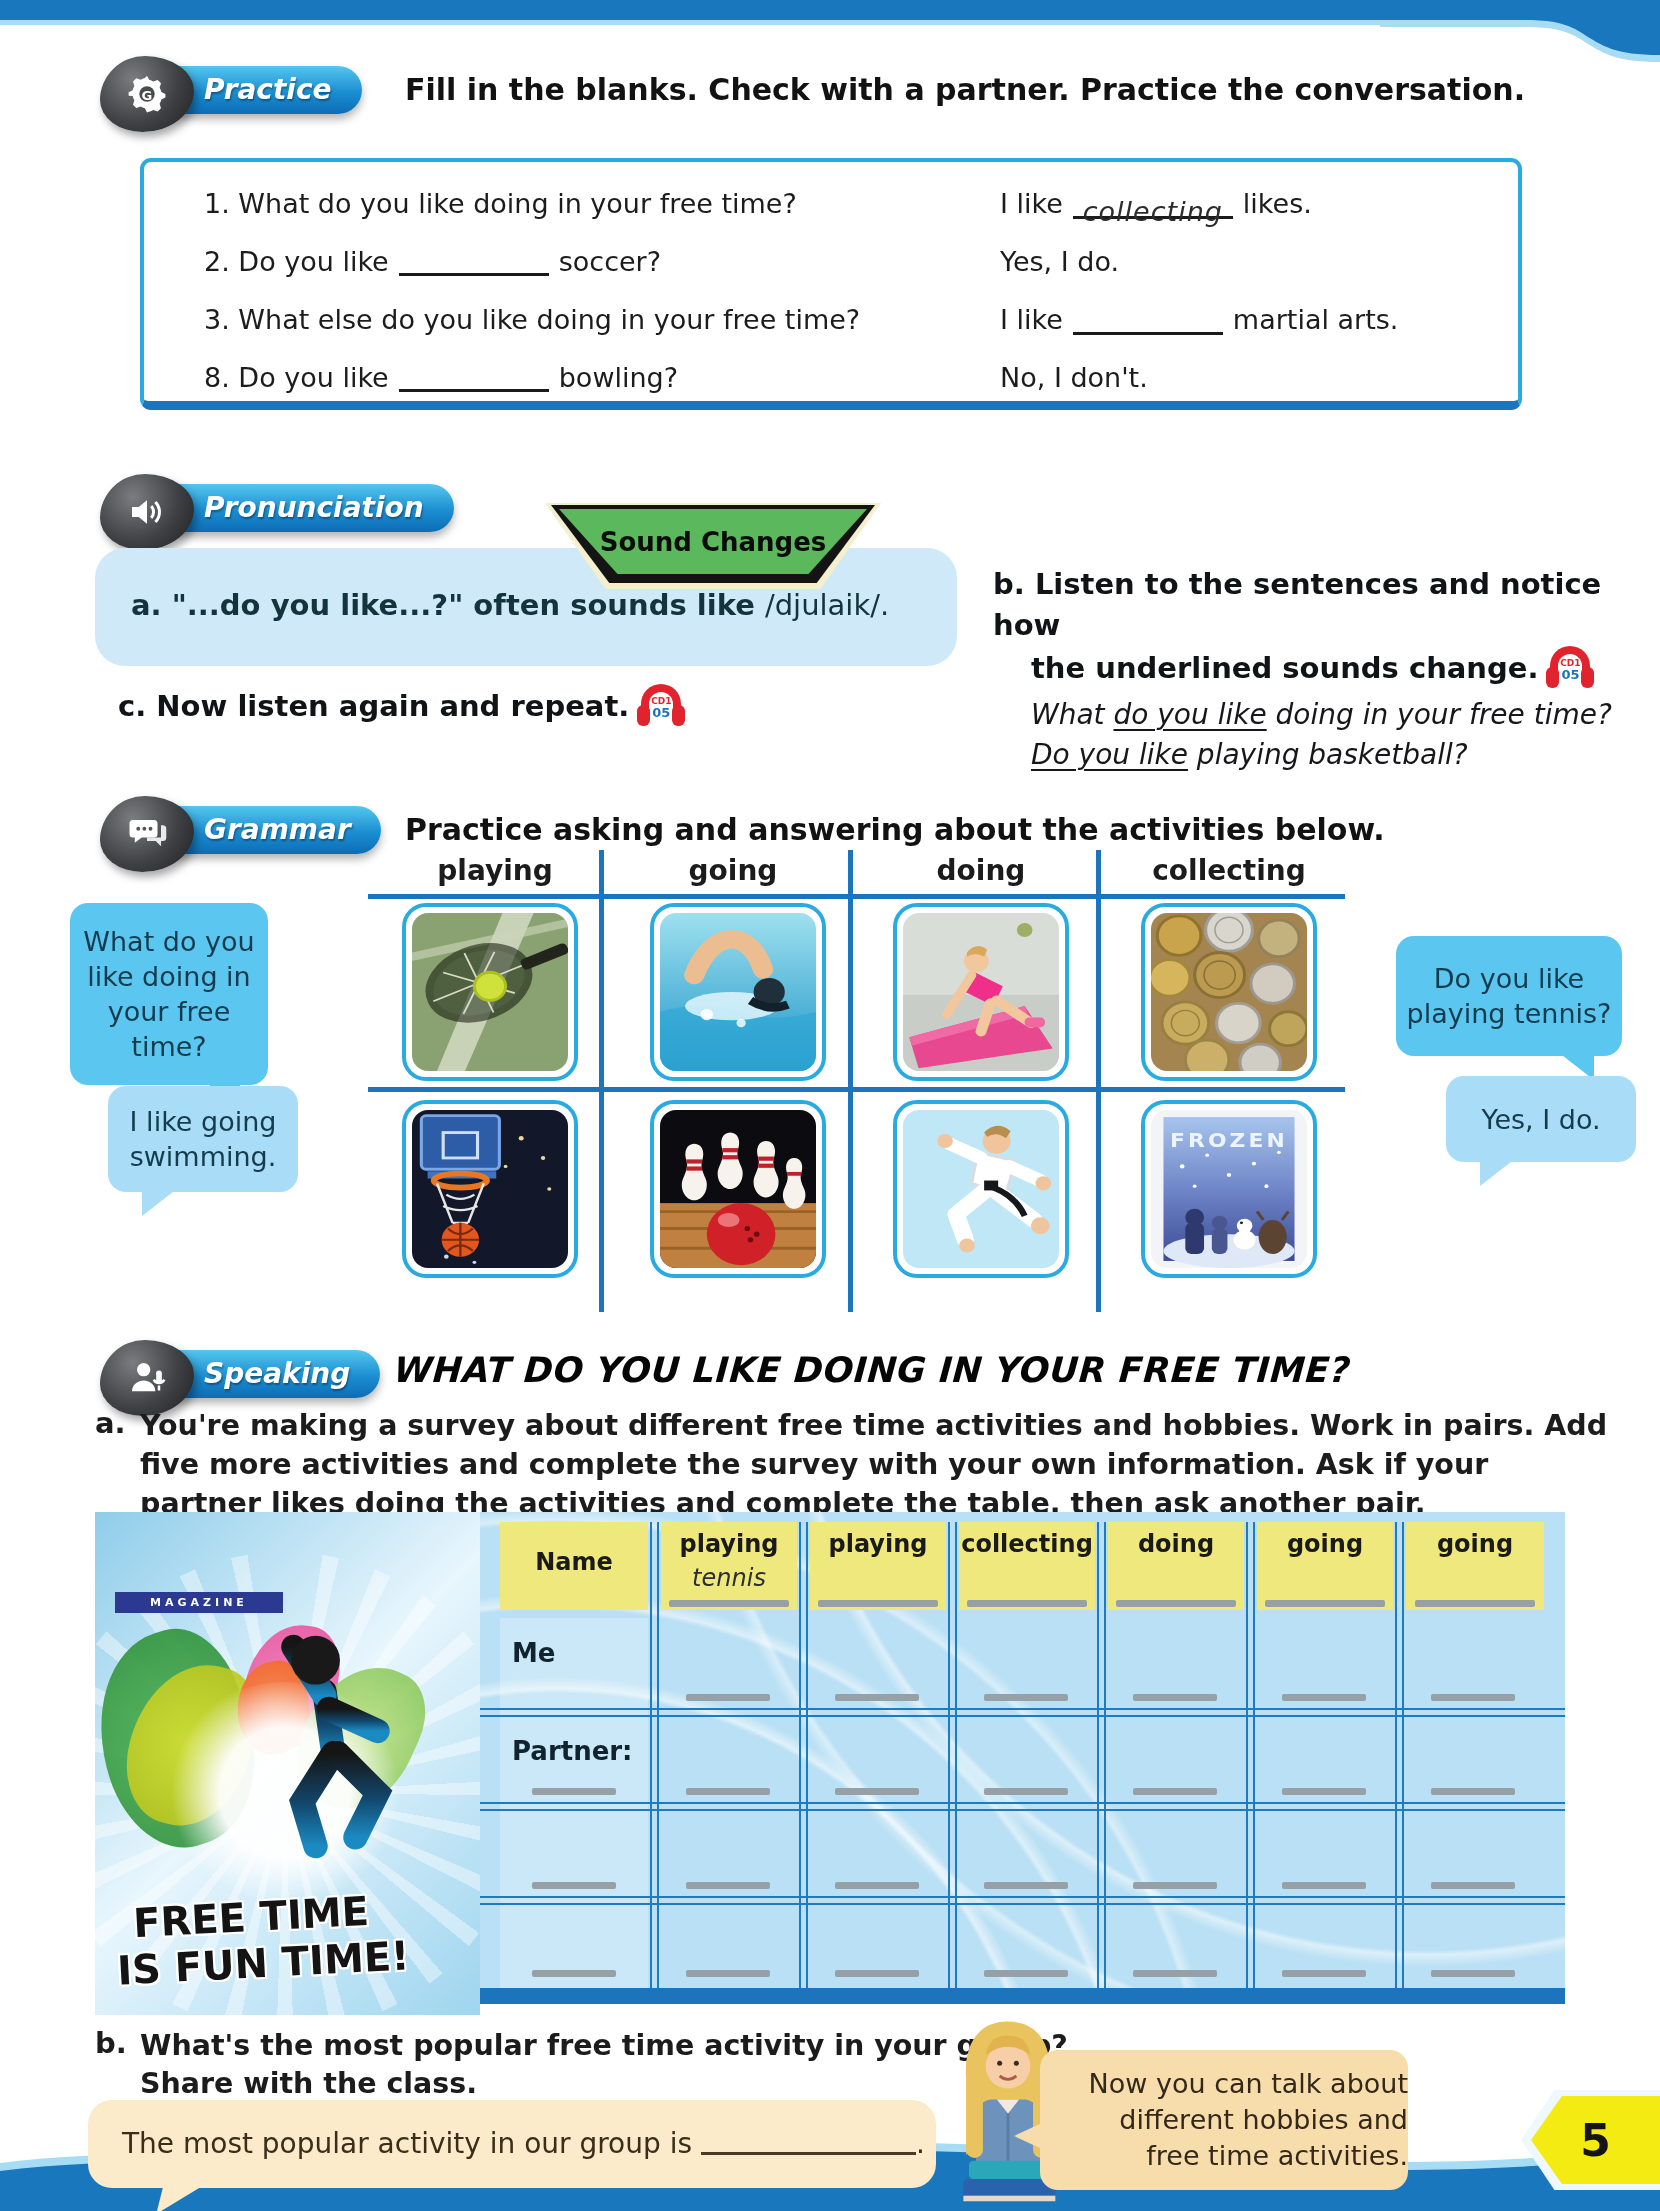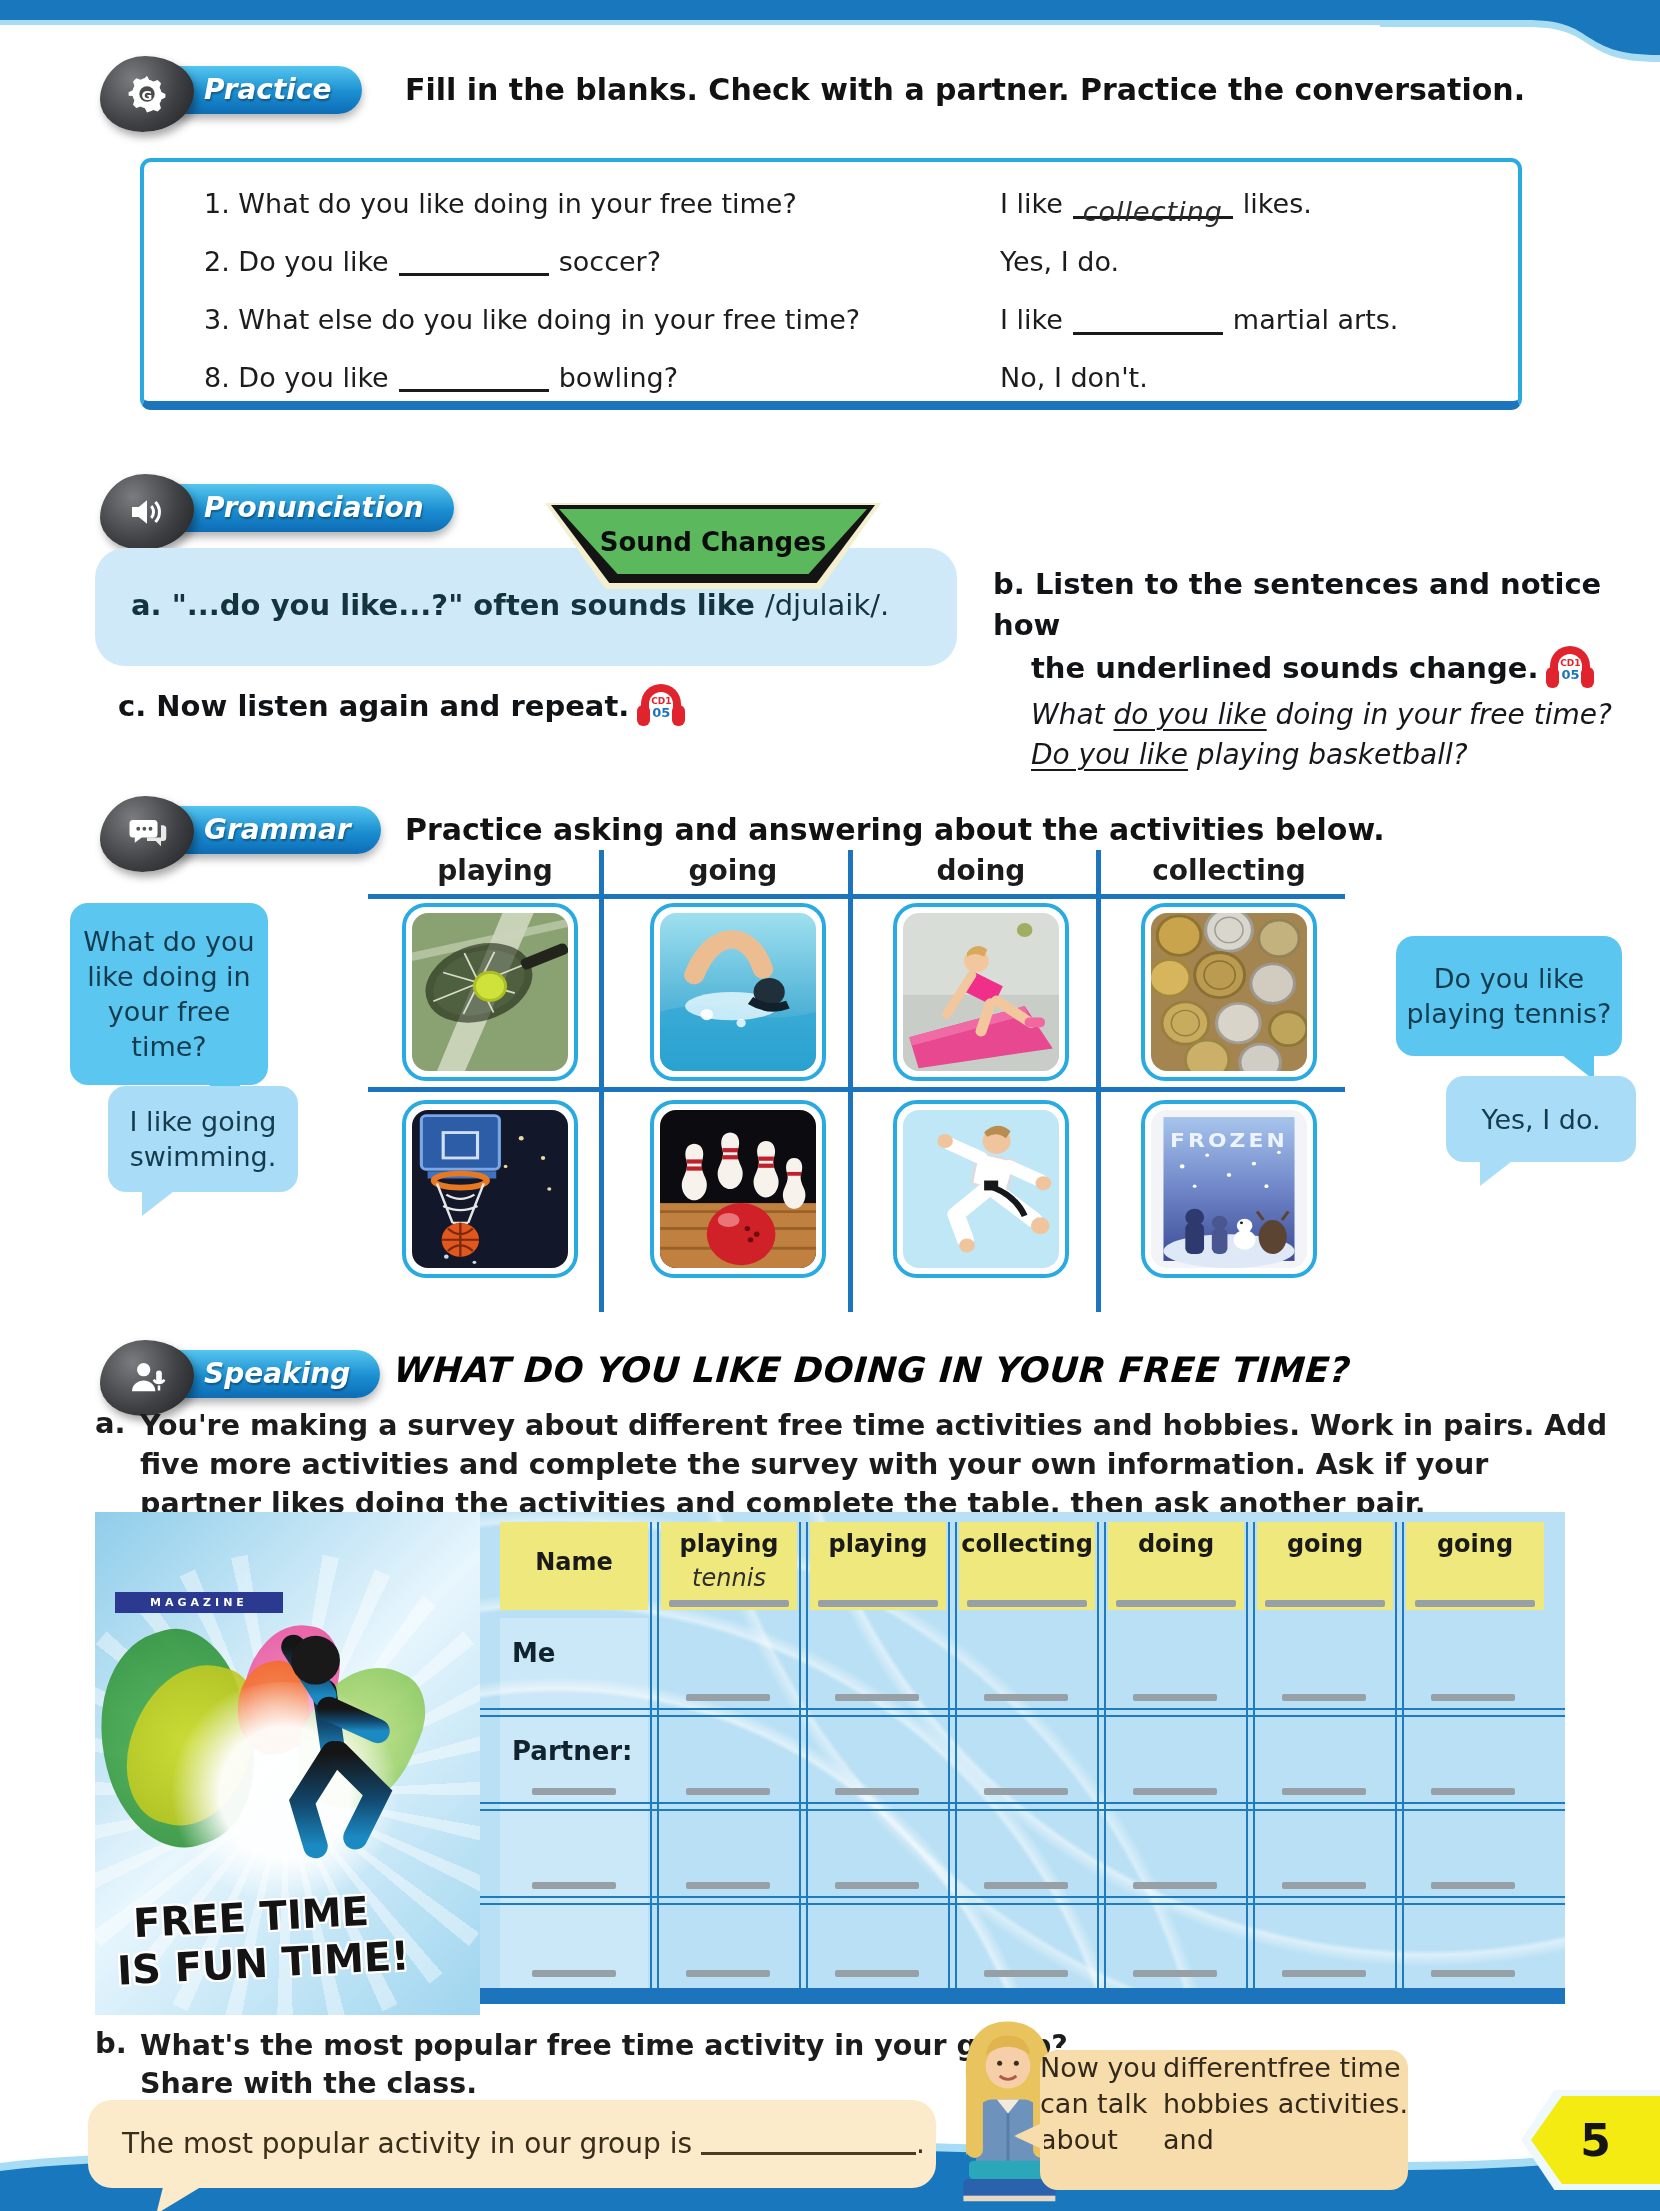--- a/index.html
+++ b/index.html
@@ -133,21 +133,21 @@
 
   
   .cream { position:absolute; left:88px; top:2100px; width:848px; height:88px; background:#fcebca;
     border-radius:24px; z-index:4; }
   .cream:after { content:""; position:absolute; left:72px; bottom:-26px; width:0; height:0;
     border-top:30px solid #fcebca; border-right:42px solid transparent; transform:skewX(-14deg); }
   .cream .txt { position:absolute; left:34px; top:0; height:88px; line-height:88px;
     font-size:28px; color:#3a2d1a; white-space:nowrap; }
   .cream .blank2 { display:inline-block; width:215px; border-bottom:3px solid #4b3b26; vertical-align:-2px; }
   .tan { position:absolute; left:1040px; top:2050px; width:368px; height:140px; background:#f6ddab;
-    border-radius:18px; z-index:5; display:flex; flex-direction:row; align-items:flex-start;
+    border-radius:18px; z-index:5; display:flex; flex-direction:column; align-items:flex-end;
     justify-content:center; font-size:27px; line-height:36px; color:#33281a; }
   .tan:before { content:""; position:absolute; left:-26px; top:72px; width:0; height:0;
     border-top:14px solid transparent; border-bottom:14px solid transparent;
     border-right:30px solid #f6ddab; }
   .pent-outline { position:absolute; left:1521px; top:2090px; width:139px; height:100px; background:#eef8fd;
     clip-path:polygon(0 50%,24% 0,100% 0,100% 100%,24% 100%); z-index:4; }
   .pent { position:absolute; left:1531px; top:2096px; width:129px; height:88px; background:#f3eb12;
     clip-path:polygon(0 50%,24% 0,100% 0,100% 100%,24% 100%); z-index:5;
     display:flex; align-items:center; justify-content:center;
     font-size:44px; font-weight:bold; color:#151515; }

